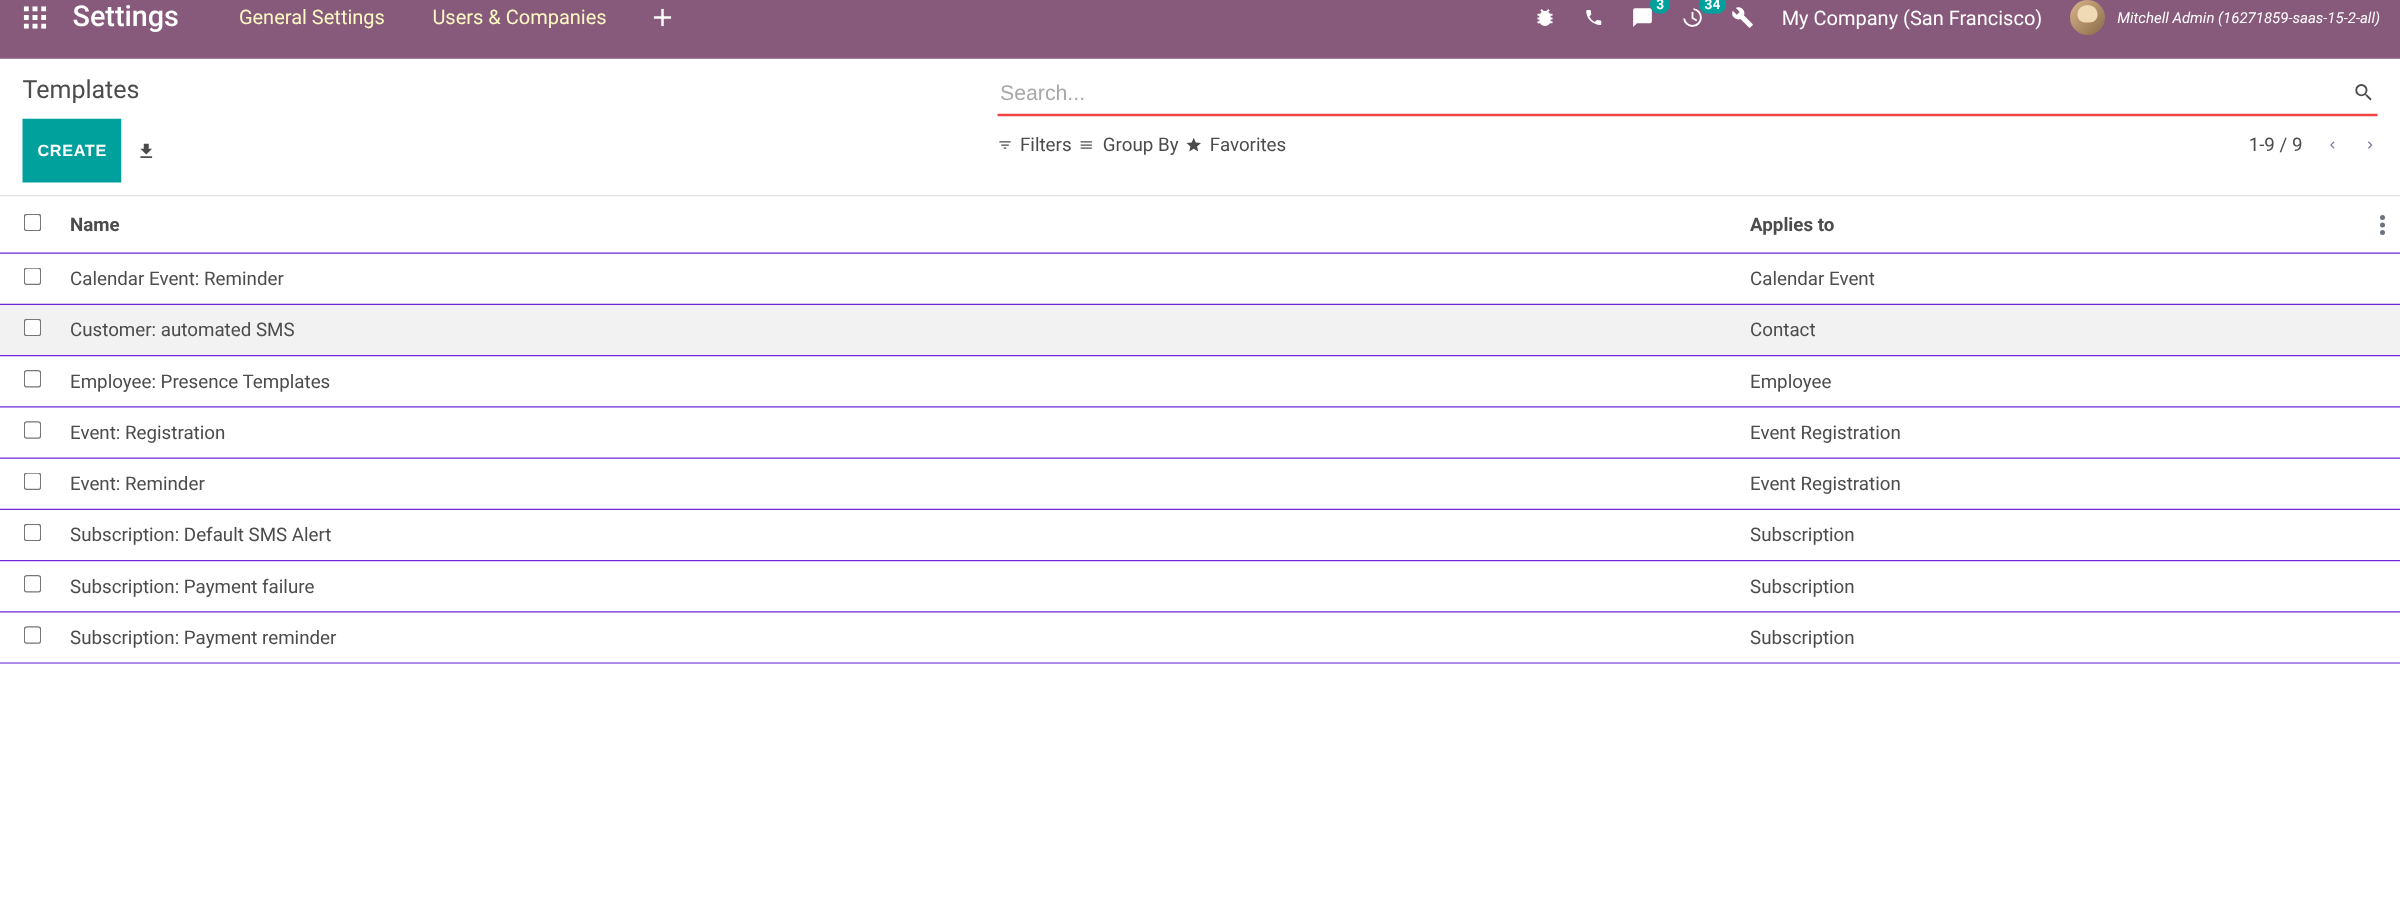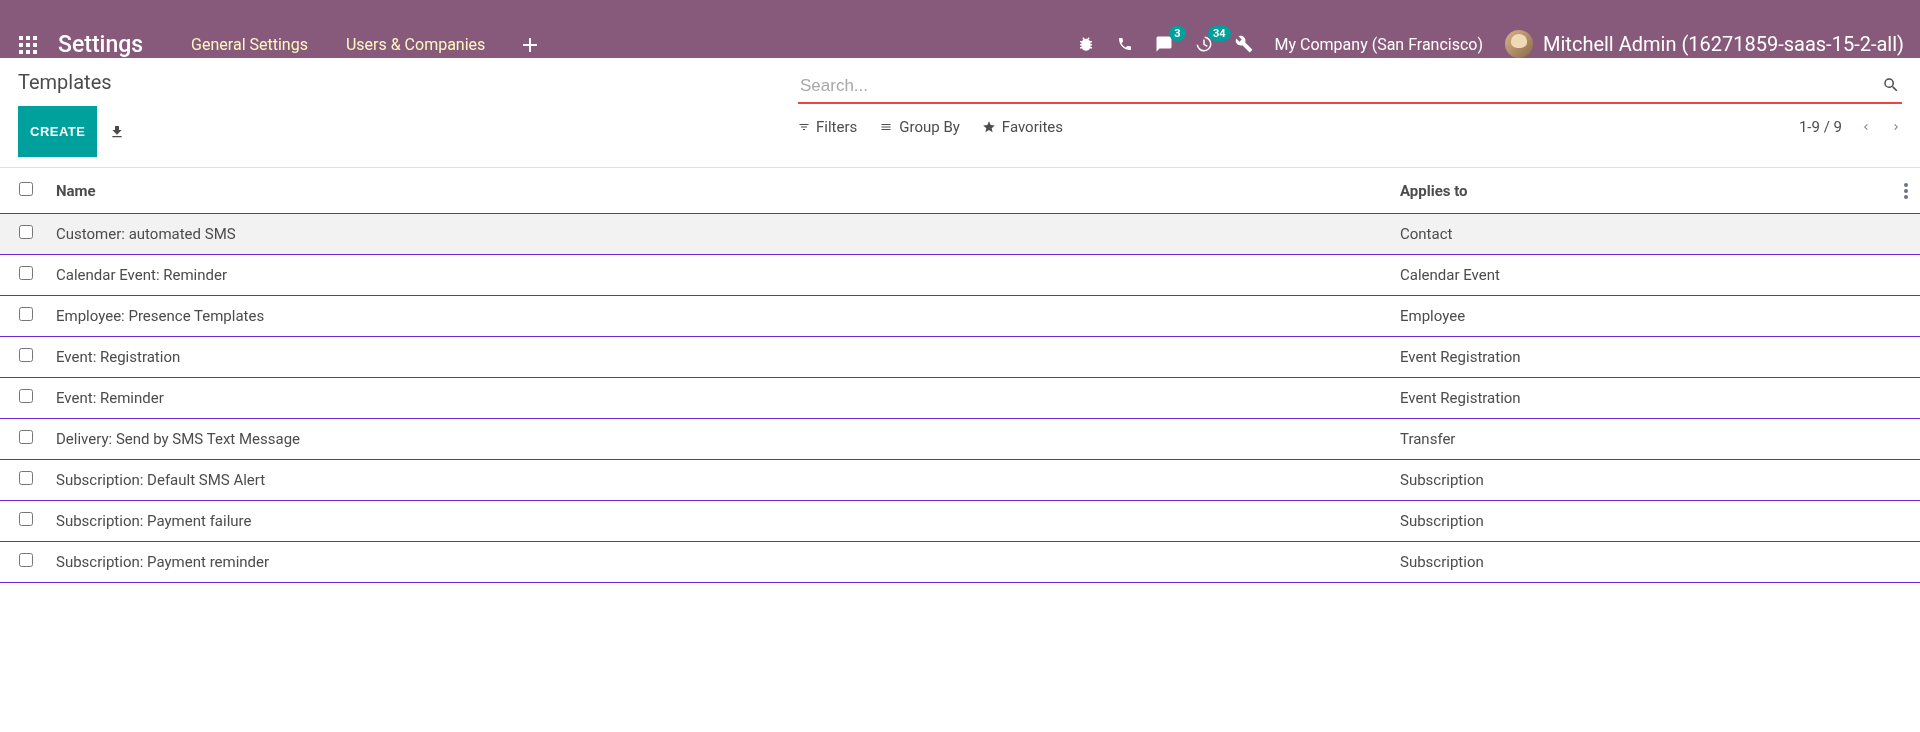--- a/index.html
+++ b/index.html
@@ -6,23 +6,23 @@
   body {
     font-family: -apple-system, BlinkMacSystemFont, "Segoe UI", Roboto, "Helvetica Neue", Arial, sans-serif;
     background: #ffffff;
     color: #374151;
     font-size: 14px;
   }
 
   
   .navbar {
     background: #875a7b;
-    height: 58px;
+    height: 47px;
     display: flex;
-    align-items: flex-end;
+    align-items: flex-start;
     color: #ffffff;
     padding: 0 16px;
   }
   .navbar-left { display: flex; align-items: center; gap: 18px; flex: 0 0 auto; }
   .navbar-apps { width: 24px; height: 24px; cursor: pointer; display: flex; align-items: center; justify-content: center; }
   .navbar-title { font-size: 23px; font-weight: 500; margin-right: 20px; }
   .navbar-menu { color: #fef9c3; font-size: 16px; cursor: pointer; padding: 0 10px; }
   .navbar-plus { font-size: 18px; font-weight: bold; cursor: pointer; padding: 0 10px; }
   .navbar-spacer { flex: 1; }
   .navbar-right { display: flex; align-items: center; gap: 22px; }
@@ -35,21 +35,21 @@
     color: #fff;
     border-radius: 10px;
     padding: 1px 5px;
     font-size: 11px;
     font-weight: bold;
     min-width: 16px;
     text-align: center;
   }
   .navbar-icon .badge.wide { right: -18px; }
   .navbar-company { font-size: 16px; cursor: pointer; }
-  .navbar-user { display: flex; align-items: center; gap: 10px; font-size: 20px; cursor: pointer; }
+  .navbar-user { display: flex; align-items: center; gap: 10px; font-size: 12px; cursor: pointer; font-style: italic; }
   .avatar {
     width: 28px; height: 28px; border-radius: 50%;
     background: linear-gradient(135deg,#d8b48a,#8a6a4a);
     display: inline-block; position: relative; overflow: hidden;
   }
   .avatar::after {
     content: ""; position: absolute; inset: 4px 6px 10px 6px;
     background: #f0d9b5; border-radius: 50% 50% 40% 40%;
   }
 
@@ -80,21 +80,21 @@
   .btn-import { cursor: pointer; color: #4c4c4c; display: flex; align-items: center; }
   .search-wrap { position: relative; border-bottom: 2px solid #ef4444; display: flex; align-items: center; }
   .search-input {
     width: 100%; border: none; outline: none;
     font-size: 17px; padding: 6px 30px 6px 2px;
     background: transparent;
   }
   .search-input::placeholder { color: #a8a8a8; }
   .search-icon-btn { position: absolute; right: 2px; top: 6px; cursor: pointer; color: #4c4c4c; }
   .cp-filters {
-    display: flex; align-items: center; gap: 22px;
+    display: flex; align-items: center; gap: 5px;
     margin-top: 14px;
     color: #4c4c4c;
     font-size: 15px;
     justify-content: flex-end;
   }
   .filter-item { display: flex; align-items: center; gap: 6px; cursor: pointer; }
   .cp-pager { margin-left: auto; display: flex; align-items: center; gap: 18px; color: #4c4c4c; font-size: 15px;}
   .pager-nav { cursor: pointer; color: #7c7bad; }
 
   hr.cp-sep { border: none; border-top: 1px solid #dee2e6; margin-top: 10px; }
@@ -250,52 +250,47 @@
     <div class="th-applies">Applies to</div>
     <div class="th-opt">
       <svg width="4" height="16" viewBox="0 0 4 16" fill="#6b7280">
           <circle cx="2" cy="2" r="2"></circle>
           <circle cx="2" cy="8" r="2"></circle>
           <circle cx="2" cy="14" r="2"></circle>
         </svg>
     </div>
   </div>
   <div id="list-body">
+      <div class="list-row">
+        <div class="cell-check"><input type="checkbox" style=""></div>
+        <div class="cell-name">Calendar Event: Reminder</div>
+        <div class="cell-applies">Calendar Event</div>
+      </div>
       <div class="list-row selected">
         <div class="cell-check"><input type="checkbox" style=""></div>
         <div class="cell-name">Customer: automated SMS</div>
         <div class="cell-applies">Contact</div>
       </div>
       <div class="list-row">
         <div class="cell-check"><input type="checkbox" style=""></div>
-        <div class="cell-name">Calendar Event: Reminder</div>
-        <div class="cell-applies">Calendar Event</div>
-      </div>
-      <div class="list-row">
-        <div class="cell-check"><input type="checkbox" style=""></div>
         <div class="cell-name">Employee: Presence Templates</div>
         <div class="cell-applies">Employee</div>
       </div>
       <div class="list-row">
         <div class="cell-check"><input type="checkbox" style=""></div>
         <div class="cell-name">Event: Registration</div>
         <div class="cell-applies">Event Registration</div>
       </div>
       <div class="list-row">
         <div class="cell-check"><input type="checkbox" style=""></div>
         <div class="cell-name">Event: Reminder</div>
         <div class="cell-applies">Event Registration</div>
       </div>
       <div class="list-row">
         <div class="cell-check"><input type="checkbox" style=""></div>
-        <div class="cell-name">Delivery: Send by SMS Text Message</div>
-        <div class="cell-applies">Transfer</div>
-      </div>
-      <div class="list-row">
-        <div class="cell-check"><input type="checkbox" style=""></div>
         <div class="cell-name">Subscription: Default SMS Alert</div>
         <div class="cell-applies">Subscription</div>
       </div>
       <div class="list-row">
         <div class="cell-check"><input type="checkbox" style=""></div>
         <div class="cell-name">Subscription: Payment failure</div>
         <div class="cell-applies">Subscription</div>
       </div>
       <div class="list-row">
         <div class="cell-check"><input type="checkbox" style=""></div>

